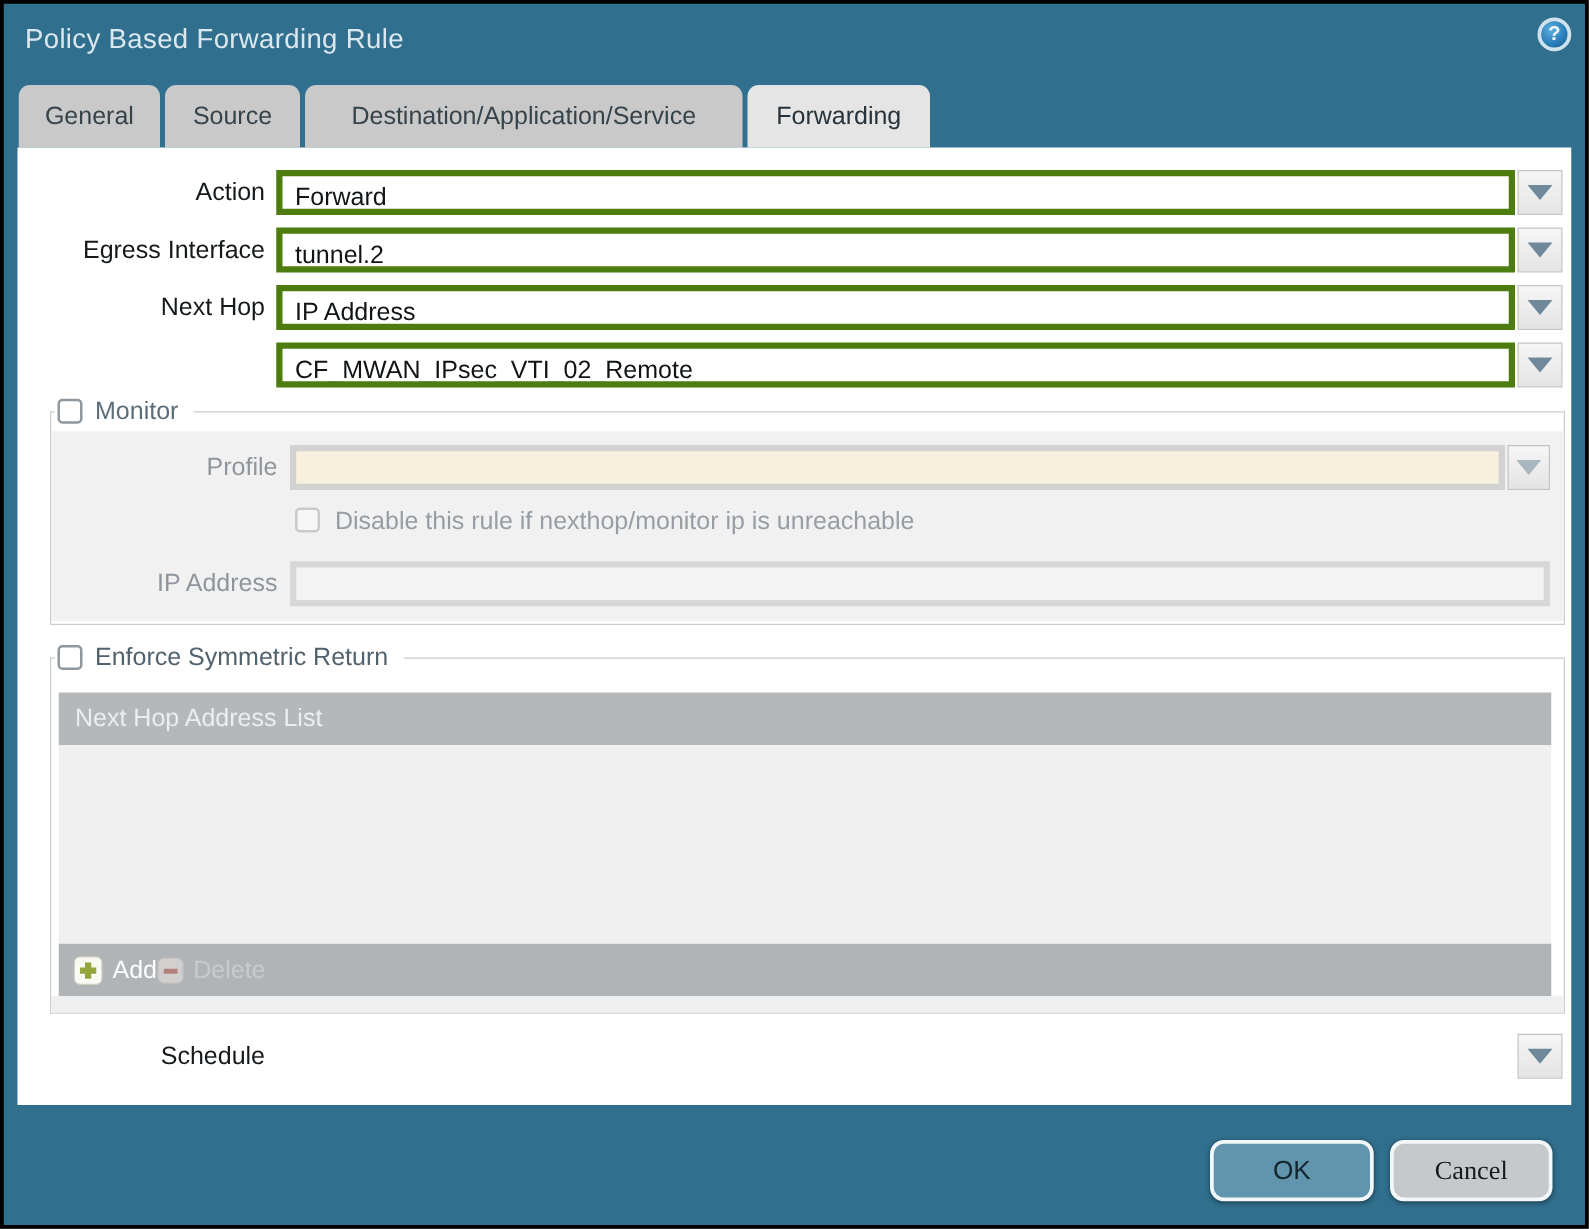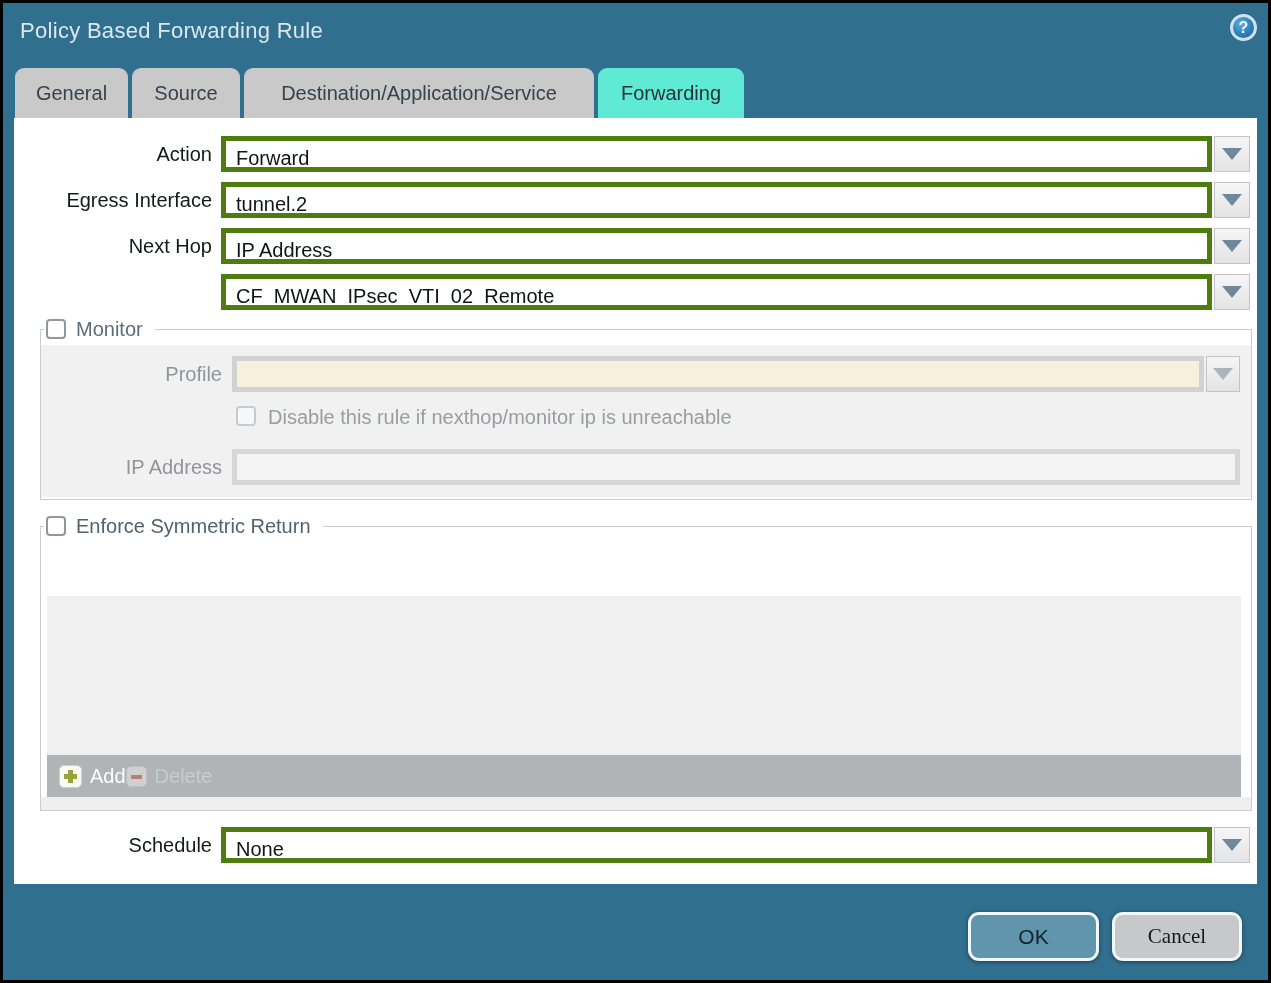--- a/index.html
+++ b/index.html
@@ -12,21 +12,21 @@
   .dialog-title{left:20px;top:18px;font-size:22px;color:#dce8ef;letter-spacing:.3px;}
   .help-icon{right:14px;top:14px;width:27px;height:27px;border-radius:50%;
     background:radial-gradient(circle at 38% 32%, #5fb0de 0%, #2b7fba 55%, #1c618f 100%);
     border:3px solid #cfe2ee;color:#f2f9fd;font-weight:bold;font-size:16px;
     display:flex;align-items:center;justify-content:center;cursor:pointer;}
 
   
   .tabs{left:15px;top:68px;display:flex;gap:4px;}
   .tab{height:50px;background:#c9c9c9;color:#36434b;font-size:20px;
     border-radius:9px 9px 0 0;display:flex;align-items:center;justify-content:center;cursor:pointer;}
-  .tab.active{background:#5eead4;color:#27333a;}
+  .tab.active{background:#e5e5e5;color:#27333a;}
 
   
   .content{left:14px;top:118px;width:1243px;height:766px;background:#fff;}
 
   
   .flabel{font-size:20px;color:#15191c;text-align:right;line-height:36px;}
   .flabel.disabled{color:#8f959b;}
   .field{height:36px;background:#fff;border:5px solid #4d7c0f;font-size:20px;color:#101417;
     line-height:34px;padding:0 10px;white-space:nowrap;overflow:hidden;}
   .trigger{width:36px;height:36px;border:1px solid #c3c4c5;
@@ -135,34 +135,34 @@
 
   <div class="abs flabel disabled" style="left:0;top:449px;width:222px;">IP Address</div>
   <div class="abs field" style="left:232px;top:449px;width:1008px;background:#f3f3f4;border-color:#d7d7d8;color:#8f959b;"></div>
 
   <div class="abs fieldset" style="left:40px;top:526px;width:1212px;height:285px;"></div>
   <div class="abs legend" style="left:44px;top:514px;height:24px;">
     <span class="cb"></span>
     <span class="cap" style="color:#51626d;">Enforce Symmetric Return</span>
   </div>
 
+  <div class="abs tbl-header" style="left:47px;top:554px;width:1194px;height:42px;">Next Hop Address List</div>
   <div class="abs tbl-body" style="left:47px;top:596px;width:1194px;height:159px;"></div>
   <div class="abs tbl-footer" style="left:47px;top:755px;width:1194px;height:42px;">
     <div class="tb-btn">
       <span class="plus-icon"></span>
       <span class="lbl">Add</span>
     </div>
     <div class="tb-btn disabled">
       <span class="minus-icon"></span>
       <span class="lbl">Delete</span>
     </div>
   </div>
   <div class="abs" style="left:41px;top:797px;width:1210px;height:13px;background:#efeff0;"></div>
 
   <div class="abs flabel" style="left:0;top:827px;width:212px;">Schedule</div>
-  <div class="abs field" style="left:221px;top:827px;width:991px;">None</div>
   <div class="abs trigger" style="left:1214px;top:827px;">
       <span class="tri"></span>
     </div>
 
   <div class="abs btn btn-ok" style="left:968px;top:912px;width:131px;">OK</div>
   <div class="abs btn btn-cancel" style="left:1112px;top:912px;width:130px;font-family:Liberation Serif, serif;">Cancel</div>
 </div>
 
 </body></html>

